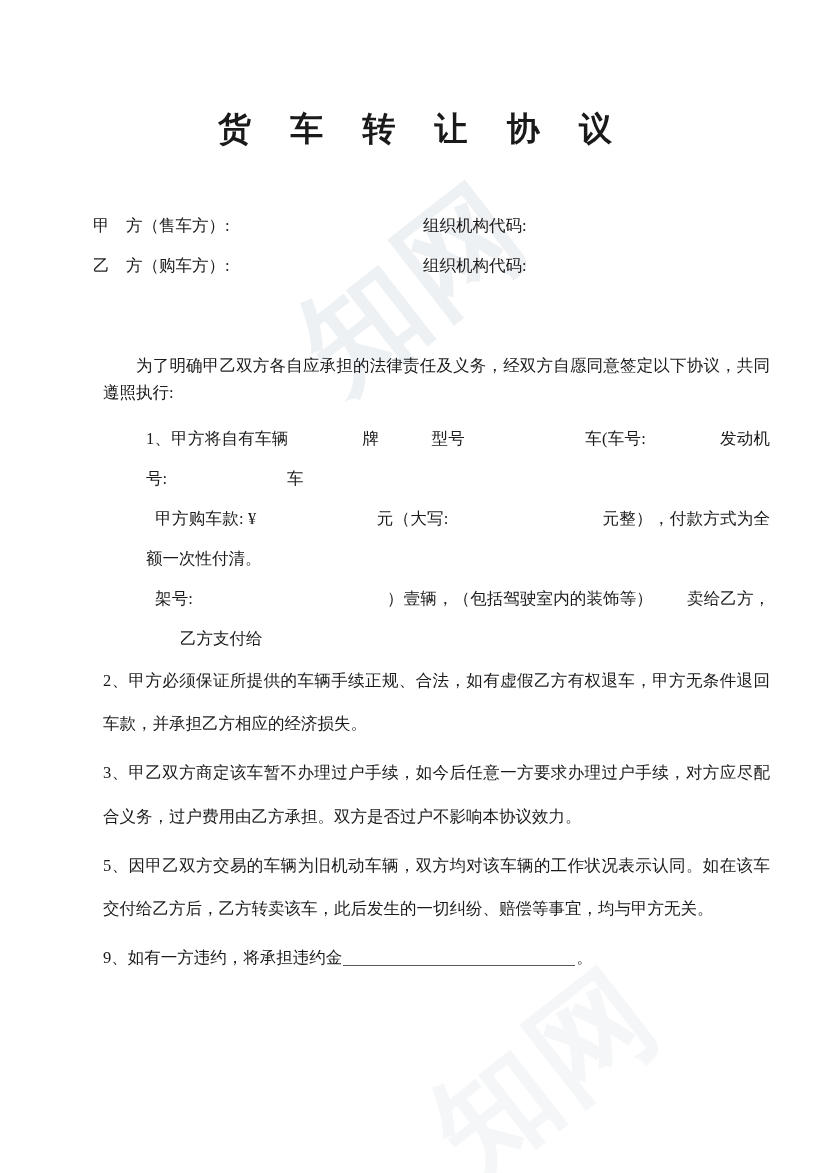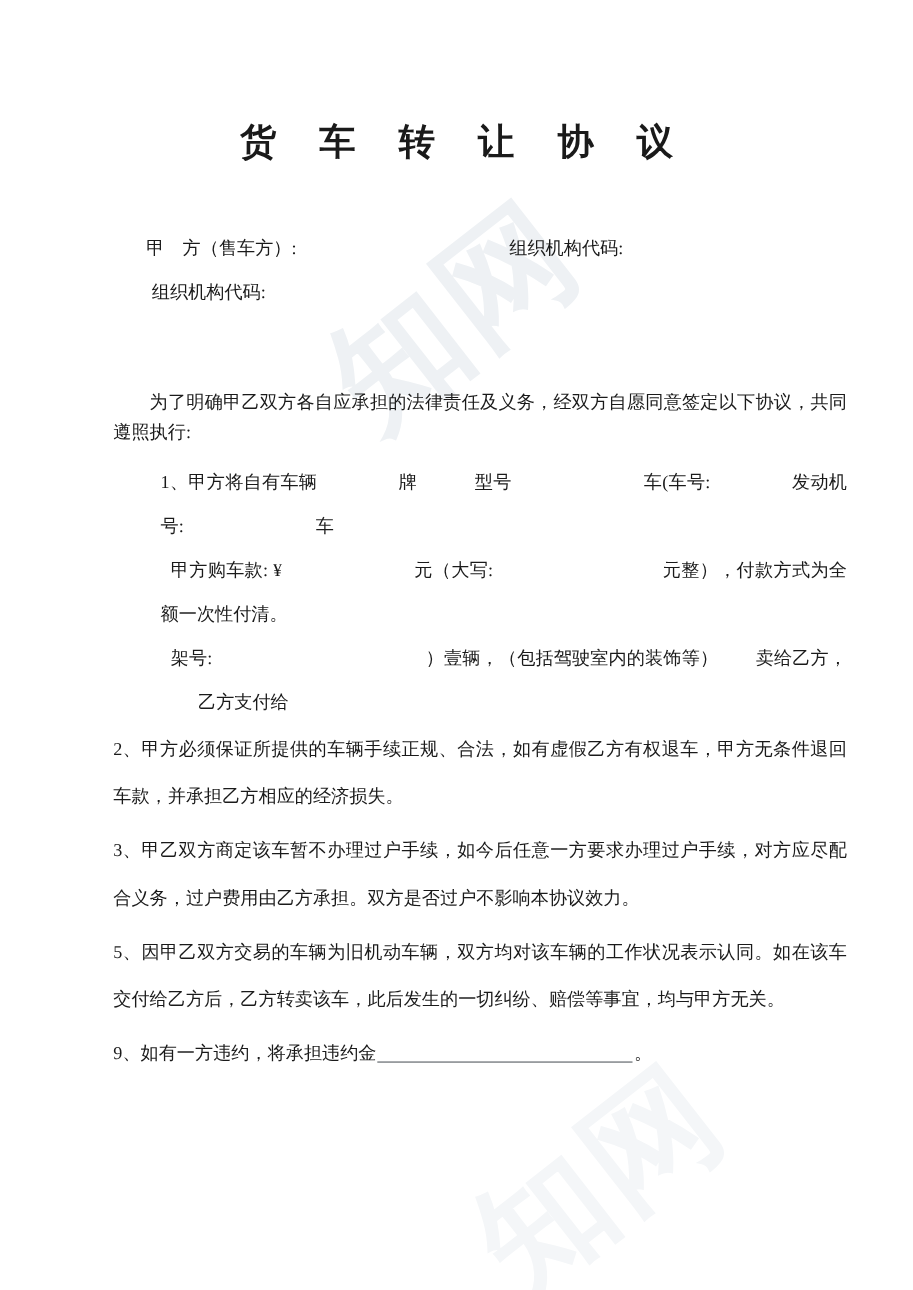--- a/index.html
+++ b/index.html
@@ -77,21 +77,20 @@
     font-size: 16.5px;
   }
   .party-row {
     display: flex;
     align-items: baseline;
     height: 40px;
   }
   .party-label {
     width: 285px;
     white-space: pre;
-    margin-left: 40px;
   }
   .party-code {
     white-space: pre;
     margin-left: 45px;
   }
 
   .body-block {
     position: absolute;
     left: 103px;
     top: 353px;
@@ -146,20 +145,21 @@
   <div class="content">
 
     <div class="doc-title">货 车 转 让 协 议</div>
 
     <div class="party-block">
       <div class="party-row">
         <span class="party-label">甲　方（售车方）:</span>
         <span class="party-code">组织机构代码:</span>
       </div>
       <div class="party-row">
+        <span class="party-label">乙　方（购车方）:</span>
         <span class="party-code">组织机构代码:</span>
       </div>
     </div>
 
     <div class="body-block">
 
       <p class="para intro">为了明确甲乙双方各自应承担的法律责任及义务，经双方自愿同意签定以下协议，共同遵照执行:</p>
 
       <div class="para tight">
         <span class="hang"><span>1、甲方将自有车辆</span><span class="gap-l"></span><span>牌</span><span class="gap-m"></span><span>型号</span><span class="gap-xxl"></span><span>车(车号:</span><span class="gap-l"></span><span>发动机号:</span><span class="gap-xxl"></span><span>车</span></span>

